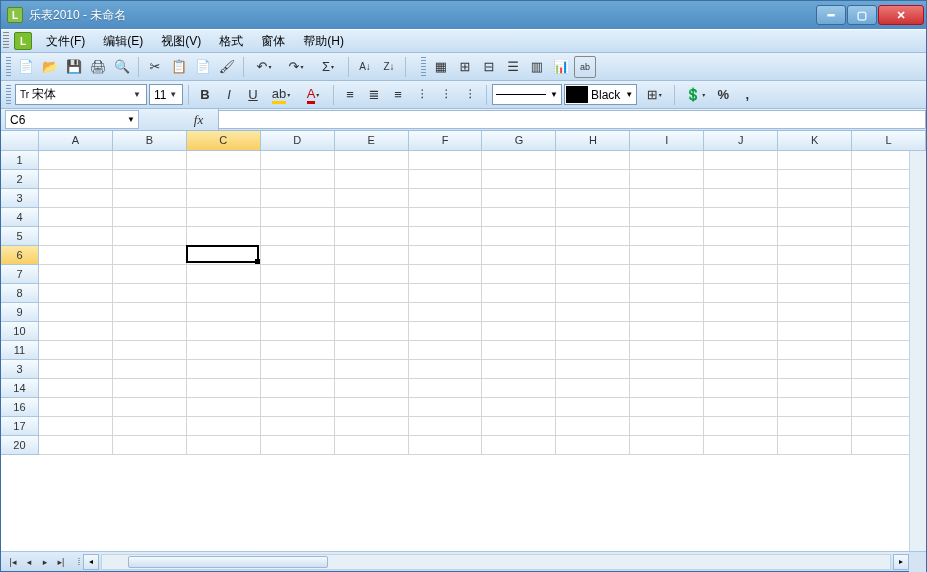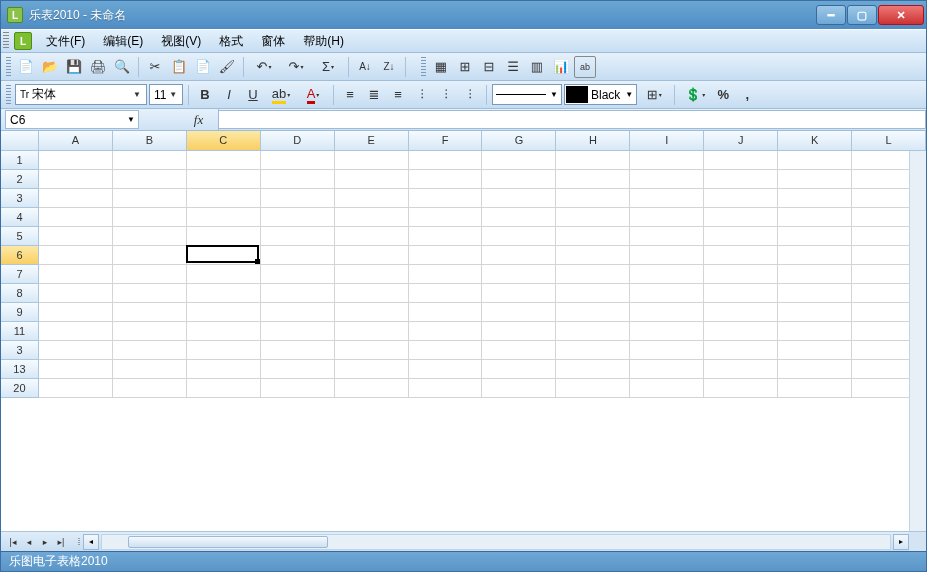--- a/index.html
+++ b/index.html
@@ -346,20 +346,35 @@
           <div class="cell" style="width: 74px;"></div>
           <div class="cell" style="width: 74px;"></div>
           <div class="cell" style="width: 74px;"></div>
           <div class="cell" style="width: 74px;"></div>
           <div class="cell" style="width: 74px;"></div>
           <div class="cell" style="width: 74px;"></div>
           <div class="cell" style="width: 74px;"></div>
           <div class="cell" style="width: 74px;"></div>
         </div>
         <div class="row">
+          <div class="rowhdr">10</div>
+          <div class="cell" style="width: 74px;"></div>
+          <div class="cell" style="width: 74px;"></div>
+          <div class="cell" style="width: 74px;"></div>
+          <div class="cell" style="width: 74px;"></div>
+          <div class="cell" style="width: 74px;"></div>
+          <div class="cell" style="width: 74px;"></div>
+          <div class="cell" style="width: 74px;"></div>
+          <div class="cell" style="width: 74px;"></div>
+          <div class="cell" style="width: 74px;"></div>
+          <div class="cell" style="width: 74px;"></div>
+          <div class="cell" style="width: 74px;"></div>
+          <div class="cell" style="width: 74px;"></div>
+        </div>
+        <div class="row">
           <div class="rowhdr">11</div>
           <div class="cell" style="width: 74px;"></div>
           <div class="cell" style="width: 74px;"></div>
           <div class="cell" style="width: 74px;"></div>
           <div class="cell" style="width: 74px;"></div>
           <div class="cell" style="width: 74px;"></div>
           <div class="cell" style="width: 74px;"></div>
           <div class="cell" style="width: 74px;"></div>
           <div class="cell" style="width: 74px;"></div>
           <div class="cell" style="width: 74px;"></div>
@@ -376,21 +391,51 @@
           <div class="cell" style="width: 74px;"></div>
           <div class="cell" style="width: 74px;"></div>
           <div class="cell" style="width: 74px;"></div>
           <div class="cell" style="width: 74px;"></div>
           <div class="cell" style="width: 74px;"></div>
           <div class="cell" style="width: 74px;"></div>
           <div class="cell" style="width: 74px;"></div>
           <div class="cell" style="width: 74px;"></div>
         </div>
         <div class="row">
-          <div class="rowhdr">13</div>
+          <div class="rowhdr">14</div>
+          <div class="cell" style="width: 74px;"></div>
+          <div class="cell" style="width: 74px;"></div>
+          <div class="cell" style="width: 74px;"></div>
+          <div class="cell" style="width: 74px;"></div>
+          <div class="cell" style="width: 74px;"></div>
+          <div class="cell" style="width: 74px;"></div>
+          <div class="cell" style="width: 74px;"></div>
+          <div class="cell" style="width: 74px;"></div>
+          <div class="cell" style="width: 74px;"></div>
+          <div class="cell" style="width: 74px;"></div>
+          <div class="cell" style="width: 74px;"></div>
+          <div class="cell" style="width: 74px;"></div>
+        </div>
+        <div class="row">
+          <div class="rowhdr">16</div>
+          <div class="cell" style="width: 74px;"></div>
+          <div class="cell" style="width: 74px;"></div>
+          <div class="cell" style="width: 74px;"></div>
+          <div class="cell" style="width: 74px;"></div>
+          <div class="cell" style="width: 74px;"></div>
+          <div class="cell" style="width: 74px;"></div>
+          <div class="cell" style="width: 74px;"></div>
+          <div class="cell" style="width: 74px;"></div>
+          <div class="cell" style="width: 74px;"></div>
+          <div class="cell" style="width: 74px;"></div>
+          <div class="cell" style="width: 74px;"></div>
+          <div class="cell" style="width: 74px;"></div>
+        </div>
+        <div class="row">
+          <div class="rowhdr">17</div>
           <div class="cell" style="width: 74px;"></div>
           <div class="cell" style="width: 74px;"></div>
           <div class="cell" style="width: 74px;"></div>
           <div class="cell" style="width: 74px;"></div>
           <div class="cell" style="width: 74px;"></div>
           <div class="cell" style="width: 74px;"></div>
           <div class="cell" style="width: 74px;"></div>
           <div class="cell" style="width: 74px;"></div>
           <div class="cell" style="width: 74px;"></div>
           <div class="cell" style="width: 74px;"></div>
@@ -430,17 +475,14 @@
       <div class="hsgutter">⁞</div>
       <div class="hbtn">◂</div>
       <div class="hscroll">
         <div class="hthumb"></div>
       </div>
       <div class="hbtn">▸</div>
       <div class="corner"></div>
     </div>
   </div>
 
-  <div class="statusbar">
-    <span>乐图电子表格2010</span>
-  </div>
 
 </div>
 
 </body></html>

